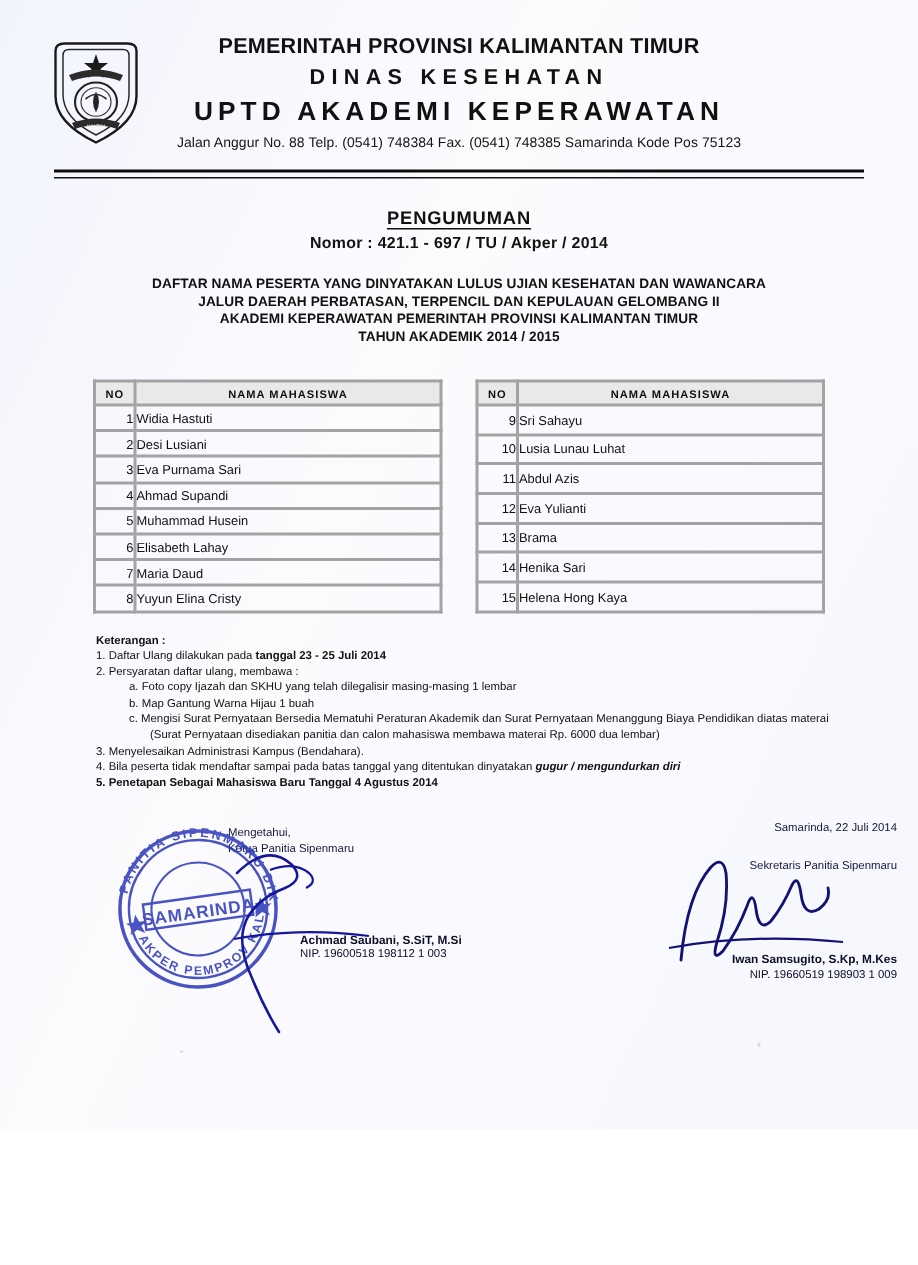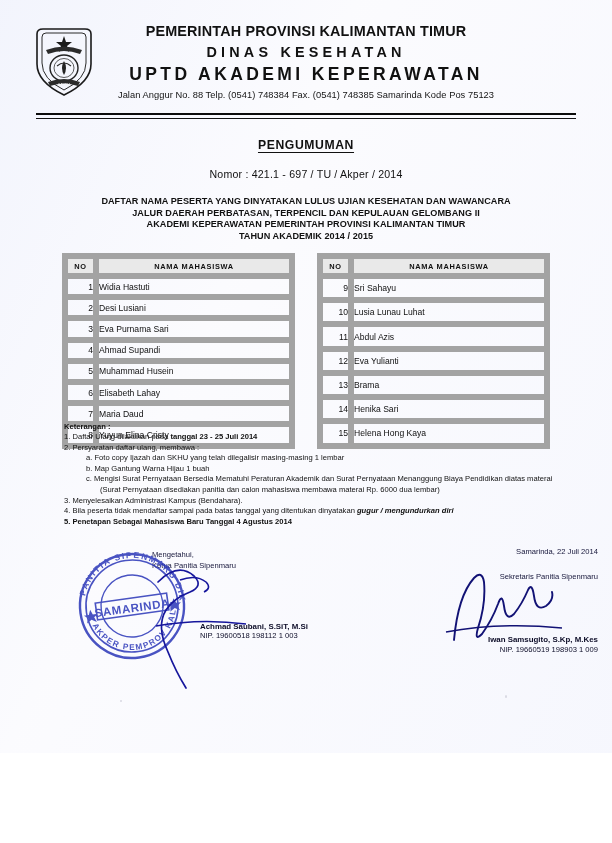--- a/index.html
+++ b/index.html
@@ -104,22 +104,22 @@
   .pengumuman {
     font-size: 12.2px;
     font-weight: bold;
     letter-spacing: 0.6px;
     text-decoration: underline;
     text-underline-offset: 2.5px;
     color: #111;
   }
   .nomor {
     font-size: 10.6px;
-    font-weight: normal;
-    margin-top: 16px;
+    font-weight: bold;
+    margin-top: 4px;
     color: #111;
     letter-spacing: 0.2px;
   }
   .subtitle {
     margin-top: 16px;
   }
   .subtitle div {
     font-size: 9.1px;
     font-weight: bold;
     line-height: 11.6px;
@@ -136,21 +136,21 @@
     justify-content: space-between;
   }
   table.namelist {
     border-collapse: collapse;
     width: 233px;
     table-layout: fixed;
     background: transparent;
   }
   table.namelist th,
   table.namelist td {
-    border: 6px solid #a3a3a3;
+    border: 2px solid #a3a3a3;
     font-size: 8.6px;
     color: #101010;
     height: 15.2px;
     padding: 0;
   }
   table.namelist thead th {
     background: #e9e9e9;
     font-weight: bold;
     font-size: 7.4px;
     letter-spacing: 0.7px;

